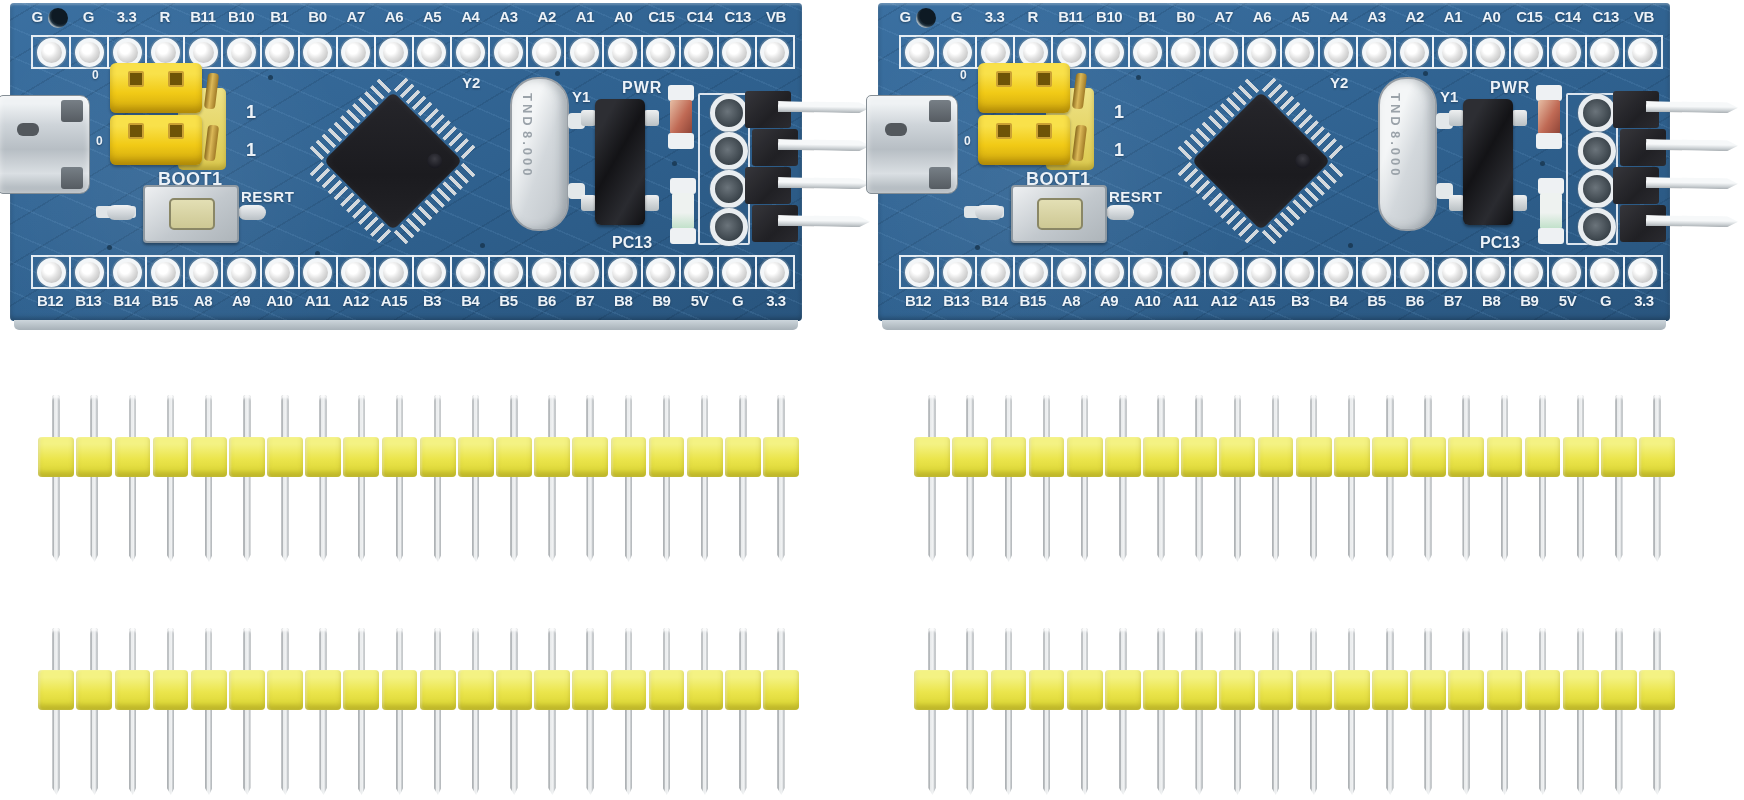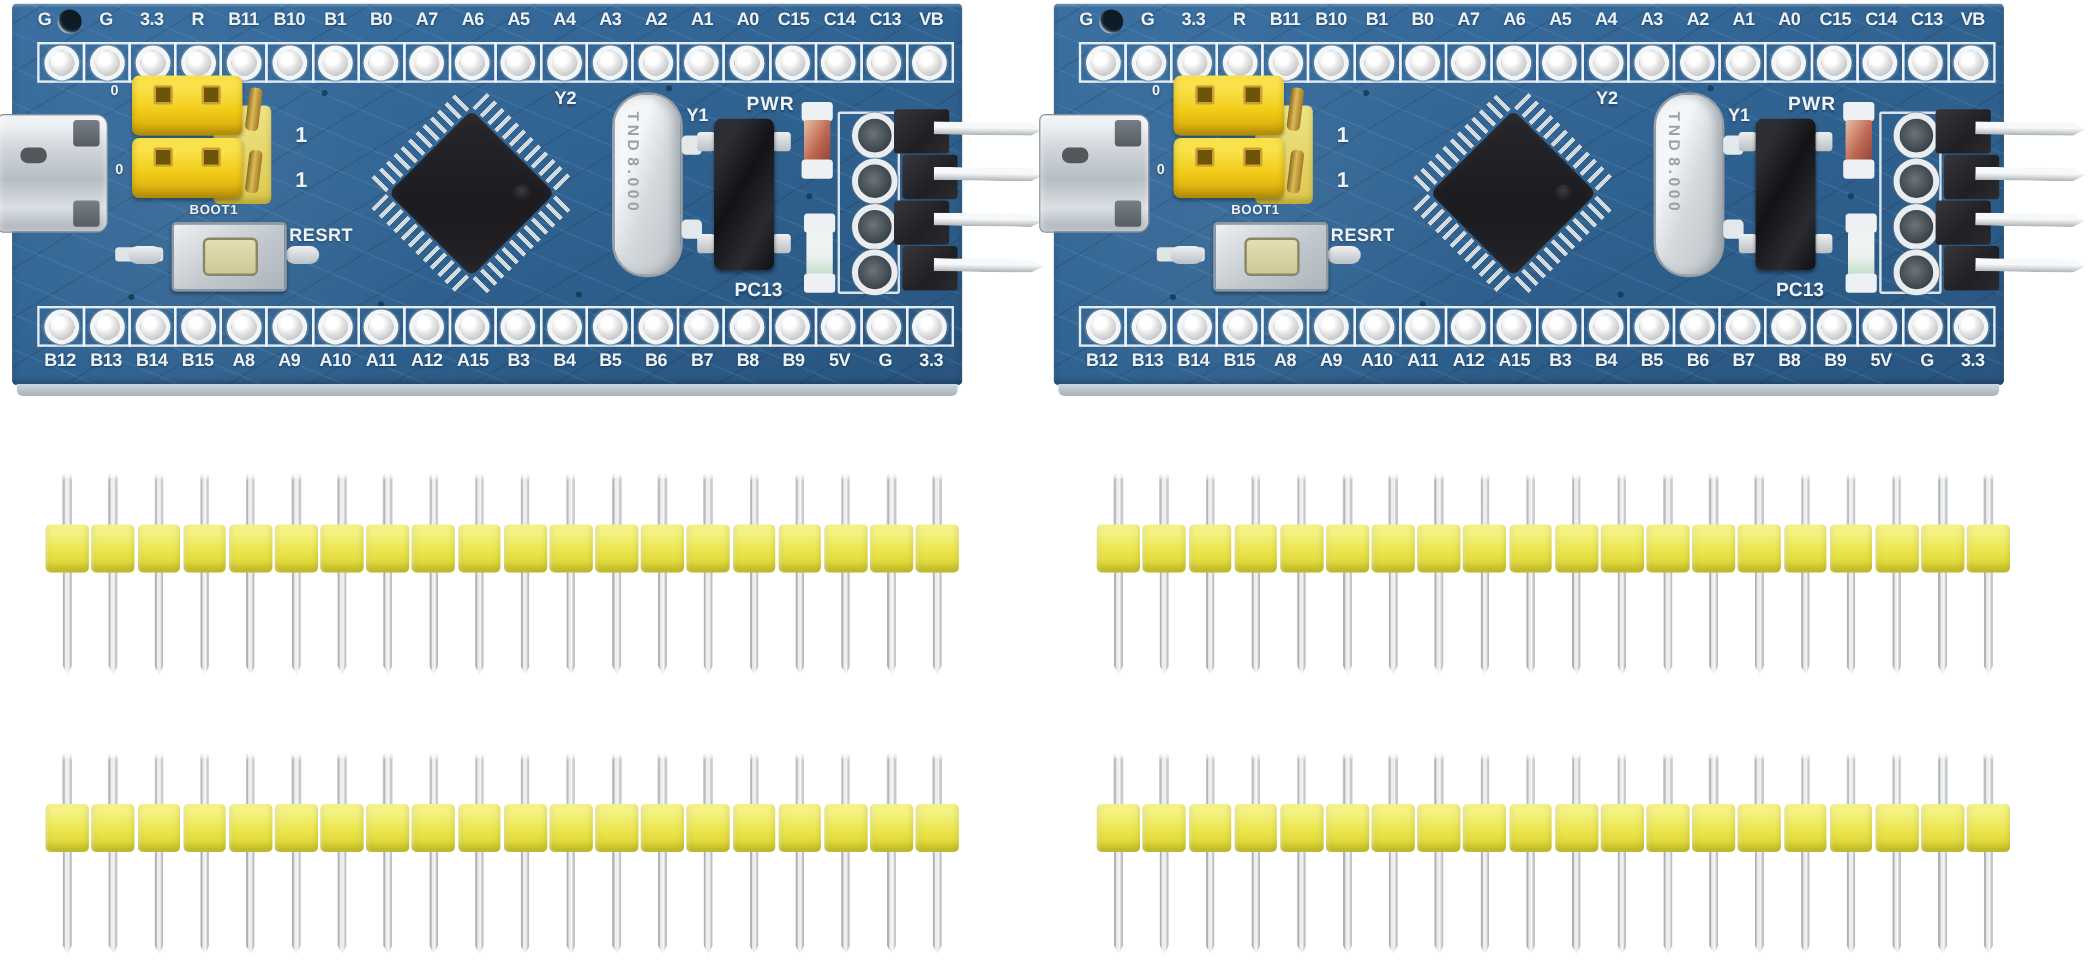--- a/index.html
+++ b/index.html
@@ -66,21 +66,21 @@
   .cap-hole{position:absolute;top:8px;width:12px;height:12px;background:#6e5407;border:2px solid #caa133;border-radius:2px;}
   .cap-hole.h1{left:18px;} .cap-hole.h2{left:58px;}
   .jmp-pin{position:absolute;width:11px;height:36px;border-radius:4px;
         background:linear-gradient(90deg,#8a6a1f,#d7b254 45%,#a3undefined 0,#a07a26);transform:rotate(7deg);
         background:linear-gradient(90deg,#8a6a1f,#dcb958 45%,#a07a26);}
   .jmp-pin.p1{left:196px;top:70px;} .jmp-pin.p2{left:196px;top:122px;}
   .silk.zero1{left:82px;top:66px;font-size:12px;}
   .silk.zero2{left:86px;top:132px;font-size:12px;}
   .silk.one1{left:236px;top:100px;font-size:18px;}
   .silk.one2{left:236px;top:138px;font-size:18px;}
-  .silk.boot1{left:148px;top:167px;font-size:11px;letter-spacing:.5px;}
+  .silk.boot1{left:148px;top:167px;font-size:18px;letter-spacing:.5px;}
 
   
   .reset-lug{position:absolute;width:28px;height:15px;border-radius:8px;
         background:linear-gradient(180deg,#f0f2f4,#b9c0c5);}
   .reset-lug.l1{left:97px;top:202px;} .reset-lug.l2{left:228px;top:202px;}
   .reset{position:absolute;left:133px;top:182px;width:92px;height:54px;border-radius:4px;
         border:2px solid #8f99a1;background:linear-gradient(145deg,#eef0f2,#c2c8cd 55%,#aeb5ba);
         box-shadow:0 2px 3px rgba(0,0,0,.35);}
   .reset-inner{position:absolute;left:24px;top:11px;width:42px;height:28px;border-radius:5px;
         border:2px solid #8a8766;background:linear-gradient(180deg,#e3dfb4,#cdc894);}

